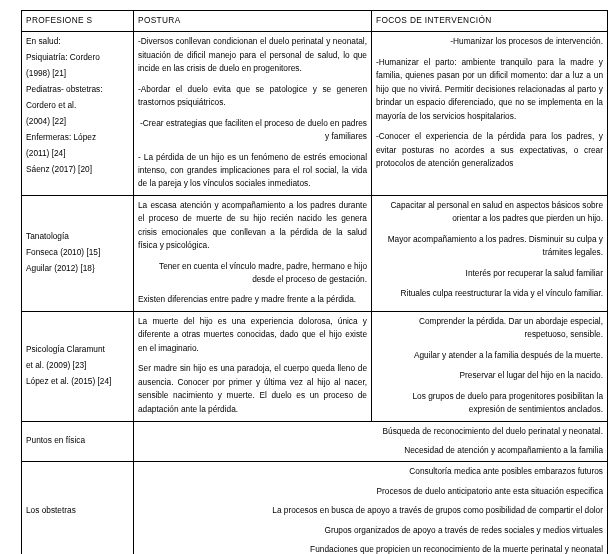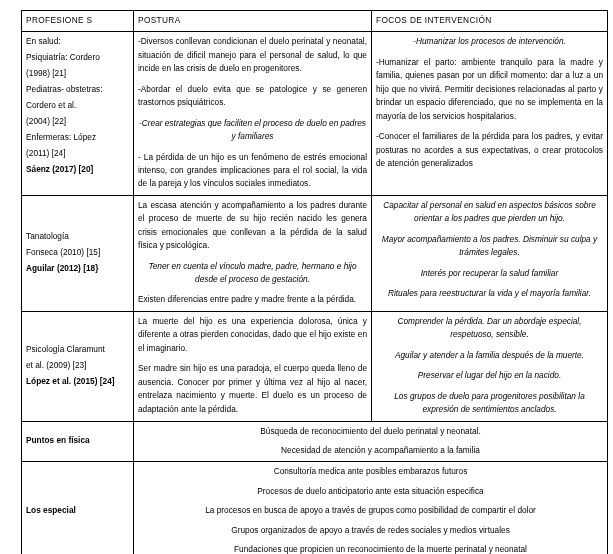--- a/index.html
+++ b/index.html
@@ -54,36 +54,36 @@
 
   td.prof-cell {
     vertical-align: middle;
     padding-left: 8px;
     padding-right: 5px;
   }
   td.prof-cell .pline {
     display: block;
     margin: 0 0 2.5px 0;
   }
-  td.prof-cell .pline:last-child { margin-bottom: 0; font-weight: bold; }
+  td.prof-cell .pline:last-child { margin-bottom: 0; }
 
   td.body-cell p {
     margin: 0 0 7px 0;
     text-align: justify;
     text-justify: inter-word;
   }
   td.body-cell p:last-child { margin-bottom: 0; }
-  td.body-cell p.nojust { text-align: center; font-style: italic; }
+  td.body-cell p.nojust { text-align: right; }
 
   td.merged-cell {
     padding-left: 6px;
   }
   td.merged-cell p {
     margin: 0 0 6px 0;
-    text-align: center;
+    text-align: right;
   }
   td.merged-cell p:last-child { margin-bottom: 0; margin-left: 20px; }
 
   td.prof-cell.mid { vertical-align: middle; }
 </style>
 </head>
 <body>
 
 <div class="page">
   <table class="matrix">
@@ -115,52 +115,52 @@
         </td>
         <td class="body-cell">
           <p>-Diversos conllevan condicionan el duelo perinatal y neonatal, situación de dificil manejo para el personal de salud, lo que incide en las crisis de duelo en progenitores.</p>
           <p>-Abordar el duelo evita que se patologice y se generen trastornos psiquiátricos.</p>
           <p class="nojust">-Crear estrategias que faciliten el proceso de duelo en padres y familiares</p>
           <p>- La pérdida de un hijo es un fenómeno de estrés emocional intenso, con grandes implicaciones para el rol social, la vida de la pareja y los vínculos sociales inmediatos.</p>
         </td>
         <td class="body-cell">
           <p class="nojust">-Humanizar los procesos de intervención.</p>
           <p>-Humanizar el parto: ambiente tranquilo para la madre y familia, quienes pasan por un dificil momento: dar a luz a un hijo que no vivirá. Permitir decisiones relacionadas al parto y brindar un espacio diferenciado, que no se implementa en la mayoría de los servicios hospitalarios.</p>
-          <p>-Conocer el familiares de la pérdida para los padres, y evitar posturas no acordes a sus expectativas, o crear protocolos de atención generalizados</p>
+          <p>-Conocer el experiencia de la pérdida para los padres, y evitar posturas no acordes a sus expectativas, o crear protocolos de atención generalizados</p>
         </td>
       </tr>
 
       <tr>
         <td class="prof-cell mid">
           <span class="pline">Tanatología</span>
           <span class="pline">Fonseca (2010) [15]</span>
           <span class="pline">Aguilar (2012) [18}</span>
         </td>
         <td class="body-cell">
           <p>La escasa atención y acompañamiento a los padres durante el proceso de muerte de su hijo recién nacido les genera crisis emocionales que conllevan a la pérdida de la salud física y psicológica.</p>
           <p class="nojust">Tener en cuenta el vínculo madre, padre, hermano e hijo desde el proceso de gestación.</p>
           <p>Existen diferencias entre padre y madre frente a la pérdida.</p>
         </td>
         <td class="body-cell">
           <p class="nojust">Capacitar al personal en salud en aspectos básicos sobre orientar a los padres que pierden un hijo.</p>
           <p class="nojust">Mayor acompañamiento a los padres. Disminuir su culpa y trámites legales.</p>
           <p class="nojust">Interés por recuperar la salud familiar</p>
-          <p class="nojust">Rituales para reestructurar la vida y el mayoría familiar.</p>
+          <p class="nojust">Rituales culpa reestructurar la vida y el vínculo familiar.</p>
         </td>
       </tr>
 
       <tr>
         <td class="prof-cell mid">
           <span class="pline">Psicología Claramunt</span>
           <span class="pline">et al. (2009) [23]</span>
           <span class="pline">López et al. (2015) [24]</span>
         </td>
         <td class="body-cell">
-          <p>La muerte del hijo es una experiencia dolorosa, única y diferente a otras pierden conocidas, dado que el hijo existe en el imaginario.</p>
-          <p>Ser madre sin hijo es una paradoja, el cuerpo queda lleno de ausencia. Conocer por primer y última vez al hijo al nacer, entrelaza nacimiento y muerte. El duelo es un proceso de adaptación ante la pérdida.</p>
+          <p>La muerte del hijo es una experiencia dolorosa, única y diferente a otras muertes conocidas, dado que el hijo existe en el imaginario.</p>
+          <p>Ser madre sin hijo es una paradoja, el cuerpo queda lleno de ausencia. Conocer por primer y última vez al hijo al nacer, sensible nacimiento y muerte. El duelo es un proceso de adaptación ante la pérdida.</p>
         </td>
         <td class="body-cell">
           <p class="nojust">Comprender la pérdida. Dar un abordaje especial, respetuoso, sensible.</p>
           <p class="nojust">Aguilar y atender a la familia después de la muerte.</p>
           <p class="nojust">Preservar el lugar del hijo en la nacido.</p>
           <p class="nojust">Los grupos de duelo para progenitores posibilitan la expresión de sentimientos anclados.</p>
         </td>
       </tr>
 
       <tr>
@@ -168,21 +168,21 @@
           <span class="pline">Puntos en física</span>
         </td>
         <td class="merged-cell" colspan="2">
           <p>Búsqueda de reconocimiento del duelo perinatal y neonatal.</p>
           <p>Necesidad de atención y acompañamiento a la familia</p>
         </td>
       </tr>
 
       <tr>
         <td class="prof-cell mid">
-          <span class="pline">Los especial</span>
+          <span class="pline">Los obstetras</span>
         </td>
         <td class="merged-cell" colspan="2">
           <p>Consultoría medica ante posibles embarazos futuros</p>
           <p>Procesos de duelo anticipatorio ante esta situación especifica</p>
           <p>La procesos en busca de apoyo a través de grupos como posibilidad de compartir el dolor</p>
           <p>Grupos organizados de apoyo a través de redes sociales y medios virtuales</p>
           <p>Fundaciones que propicien un reconocimiento de la muerte perinatal y neonatal</p>
         </td>
       </tr>
 

